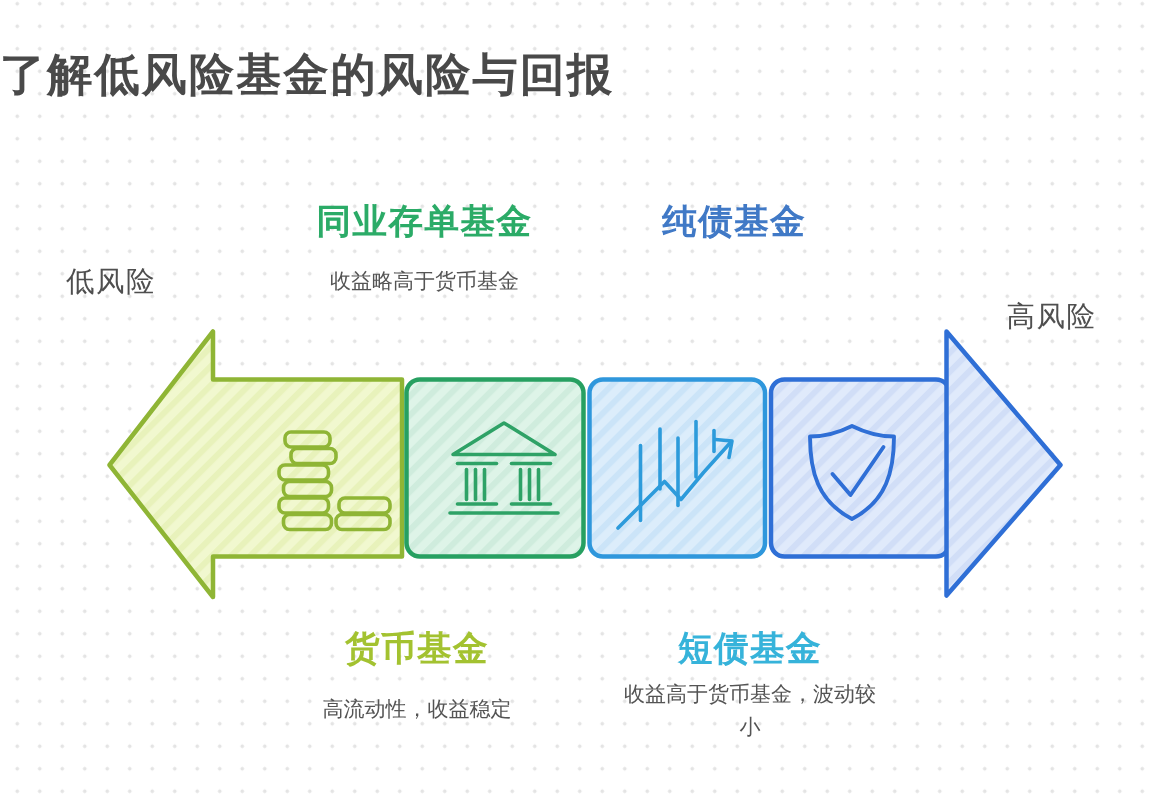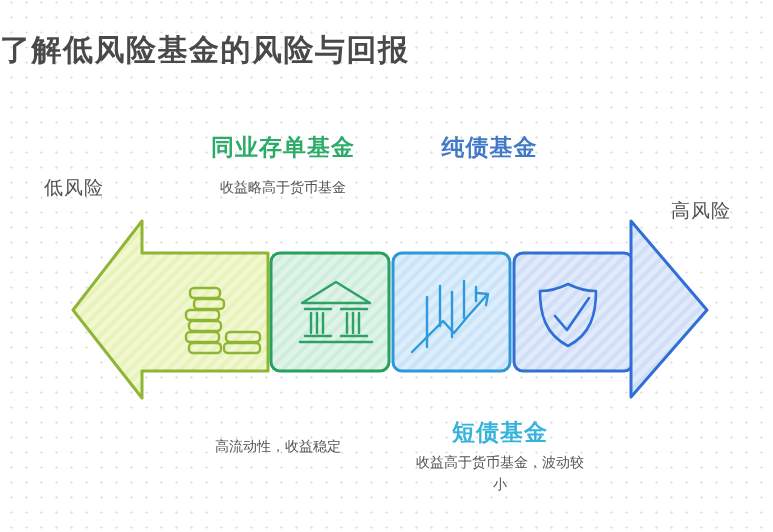--- a/index.html
+++ b/index.html
@@ -123,20 +123,21 @@
       <path d="M477,293 L488,294 L486,305"></path>
     </g>
 
     <g fill="none" stroke="#2f6fd6" stroke-width="2.6" stroke-linecap="round" stroke-linejoin="round">
       <path d="M568,284 C578,289 588,291 596,291 C596,314 591,334 568,346 C545,334 540,314 540,291 C548,291 558,289 568,284 Z"></path>
       <path d="M555,316 L567,330 L589,298"></path>
     </g>
   </svg>
 
   <div class="fund-col col-bot-a">
+    <div class="fund-name name-olive">货币基金</div>
     <div class="fund-desc">高流动性，收益稳定</div>
   </div>
 
   <div class="fund-col col-bot-b">
     <div class="fund-name name-cyan">短债基金</div>
     <div class="fund-desc">收益高于货币基金，波动较小</div>
   </div>
 
 </div>
 

